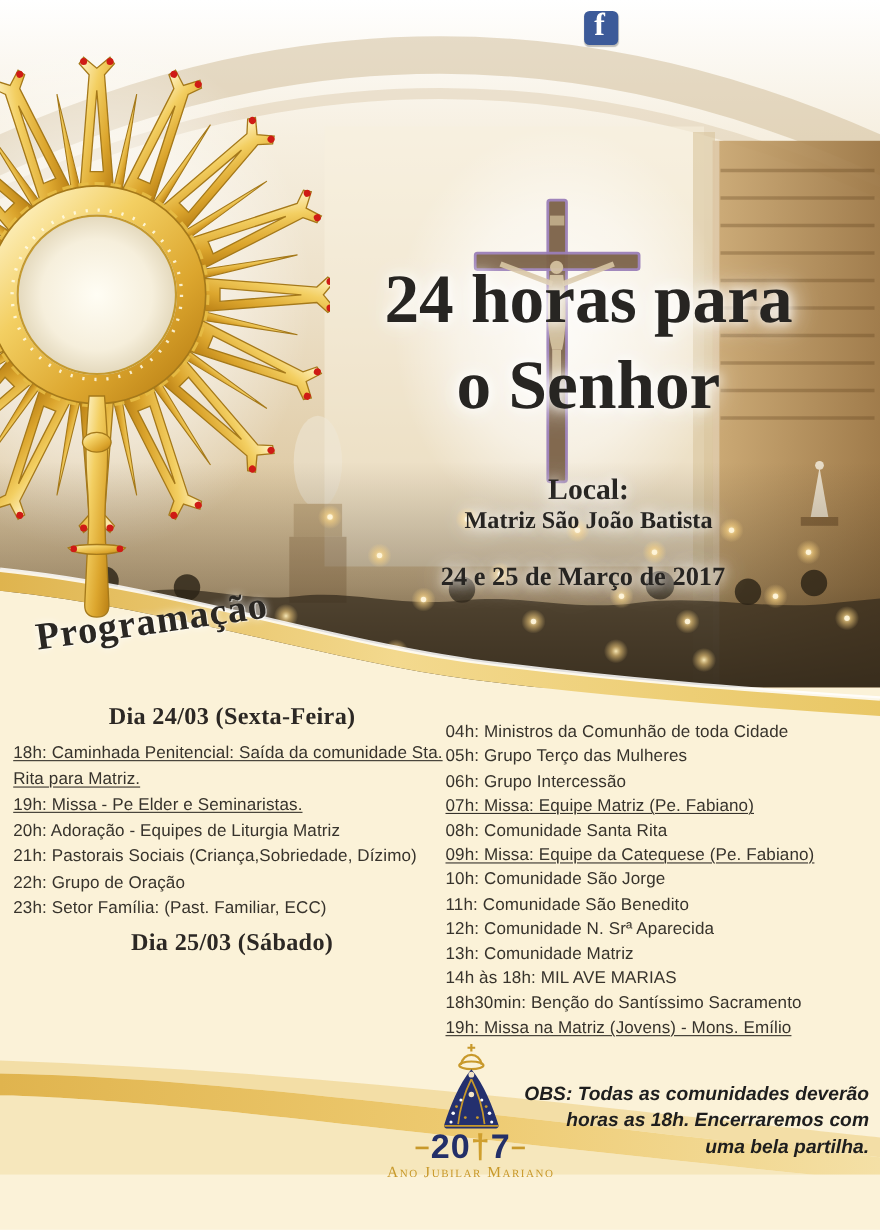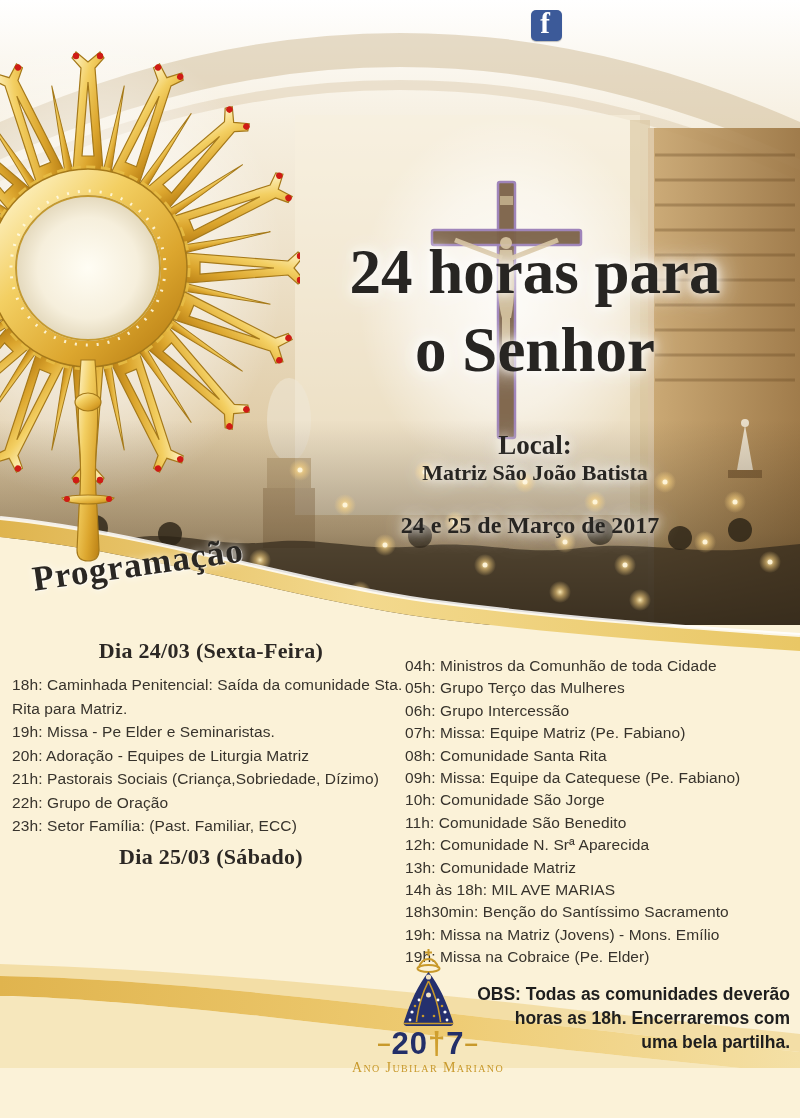--- a/index.html
+++ b/index.html
@@ -20,30 +20,30 @@
     transform:rotate(-8deg);transform-origin:left top;letter-spacing:1px;
     text-shadow:0 0 8px rgba(255,255,255,.9),1px 1px 0 rgba(255,255,255,.6);}
   
   .col{position:absolute;color:#37332c;}
   .col-left{left:12px;top:638px;width:398px;}
   .col-right{left:405px;top:655px;width:392px;}
   .day-h{font-family:"Liberation Serif",serif;font-weight:bold;font-size:22px;color:#2c2824;text-align:center;letter-spacing:.3px;margin-bottom:9px;}
   .day-h2{margin-top:6px;}
   .item{font-size:15.5px;line-height:23.5px;letter-spacing:.1px;font-family:"Liberation Sans",sans-serif;}
   .col-right .item{line-height:22.4px;}
-  .u{text-decoration-thickness:1.4px;text-underline-offset:2px;}
+  .u{text-decoration:underline;text-decoration-thickness:1.4px;text-underline-offset:2px;}
   
   .logo{left:338px;top:948px;width:180px;text-align:center;}
   .logo svg{display:block;margin:0 auto;}
   .year-row{font-family:"Liberation Sans",sans-serif;font-weight:bold;font-size:31px;line-height:30px;color:#232f68;letter-spacing:1px;}
   .year-row .dash{color:#c8992b;font-size:24px;vertical-align:3px;}
   .year-row .cross{color:#cf9f2e;font-size:31px;}
   .logo-caption{font-family:"Liberation Serif",serif;font-variant:small-caps;font-size:14px;letter-spacing:1.4px;color:#c8992b;margin-top:1px;}
   
-  .obs{left:430px;top:982px;width:360px;text-align:right;font-weight:bold;font-size:17.5px;line-height:24px;color:#1e1e1e;}
+  .obs{left:430px;top:982px;width:360px;text-align:right;font-style:italic;font-weight:bold;font-size:17.5px;line-height:24px;color:#1e1e1e;}
   
   .footer{left:0;top:1068px;width:800px;height:50px;box-sizing:border-box;
     background:linear-gradient(90deg,#e6c26c,#f2dc9c 42%,#eccf80 58%,#e2bb60);
     border-top:1px solid #b98f3e;box-shadow:inset 0 2px 3px rgba(255,255,255,.45);
     display:flex;align-items:center;justify-content:space-between;padding:0 26px;}
   .f-group{display:flex;align-items:center;gap:9px;}
   .f-text{font-weight:bold;font-size:19px;color:#191921;letter-spacing:-.2px;}
   .fb-badge{width:31px;height:31px;background:#3c5a99;border-radius:5px;position:relative;box-shadow:0 1px 1px rgba(0,0,0,.25);}
   .fb-badge span{position:absolute;left:9px;top:-3px;font-family:"Liberation Serif",serif;font-weight:bold;font-size:29px;color:#fff;}
 </style>
@@ -301,21 +301,20 @@
         <div class="item u">07h: Missa: Equipe Matriz (Pe. Fabiano)</div>
         <div class="item">08h: Comunidade Santa Rita</div>
         <div class="item u">09h: Missa: Equipe da Catequese (Pe. Fabiano)</div>
         <div class="item">10h: Comunidade São Jorge</div>
         <div class="item">11h: Comunidade São Benedito</div>
         <div class="item">12h: Comunidade N. Srª Aparecida</div>
         <div class="item">13h: Comunidade Matriz</div>
         <div class="item">14h às 18h: MIL AVE MARIAS</div>
         <div class="item">18h30min: Benção do Santíssimo Sacramento</div>
         <div class="item u">19h: Missa na Matriz (Jovens) - Mons. Emílio</div>
-        <div class="item">19h: Missa na Cobraice (Pe. Elder)</div>
       </div>
   </div>
 
   <div class="abs logo">
     <svg width="75" height="80" viewBox="0 0 75 80" aria-hidden="true">
       <g stroke="#c8992b" fill="none" stroke-width="2">
         <path d="M37.5,1 V8 M34,4.5 H41"></path>
         <path d="M28,20 C30,8 45,8 47,20"></path>
         <ellipse cx="37.5" cy="20.5" rx="11" ry="3.5"></ellipse>
       </g>

